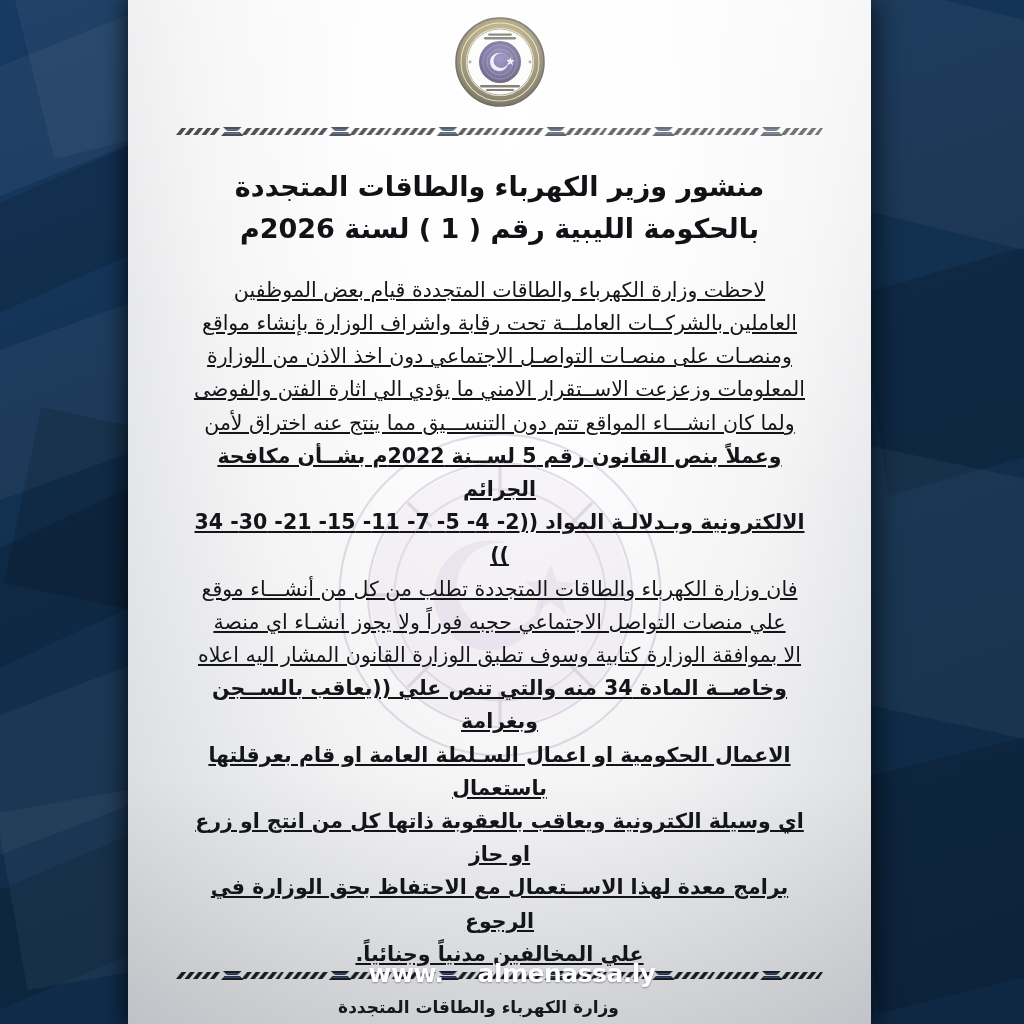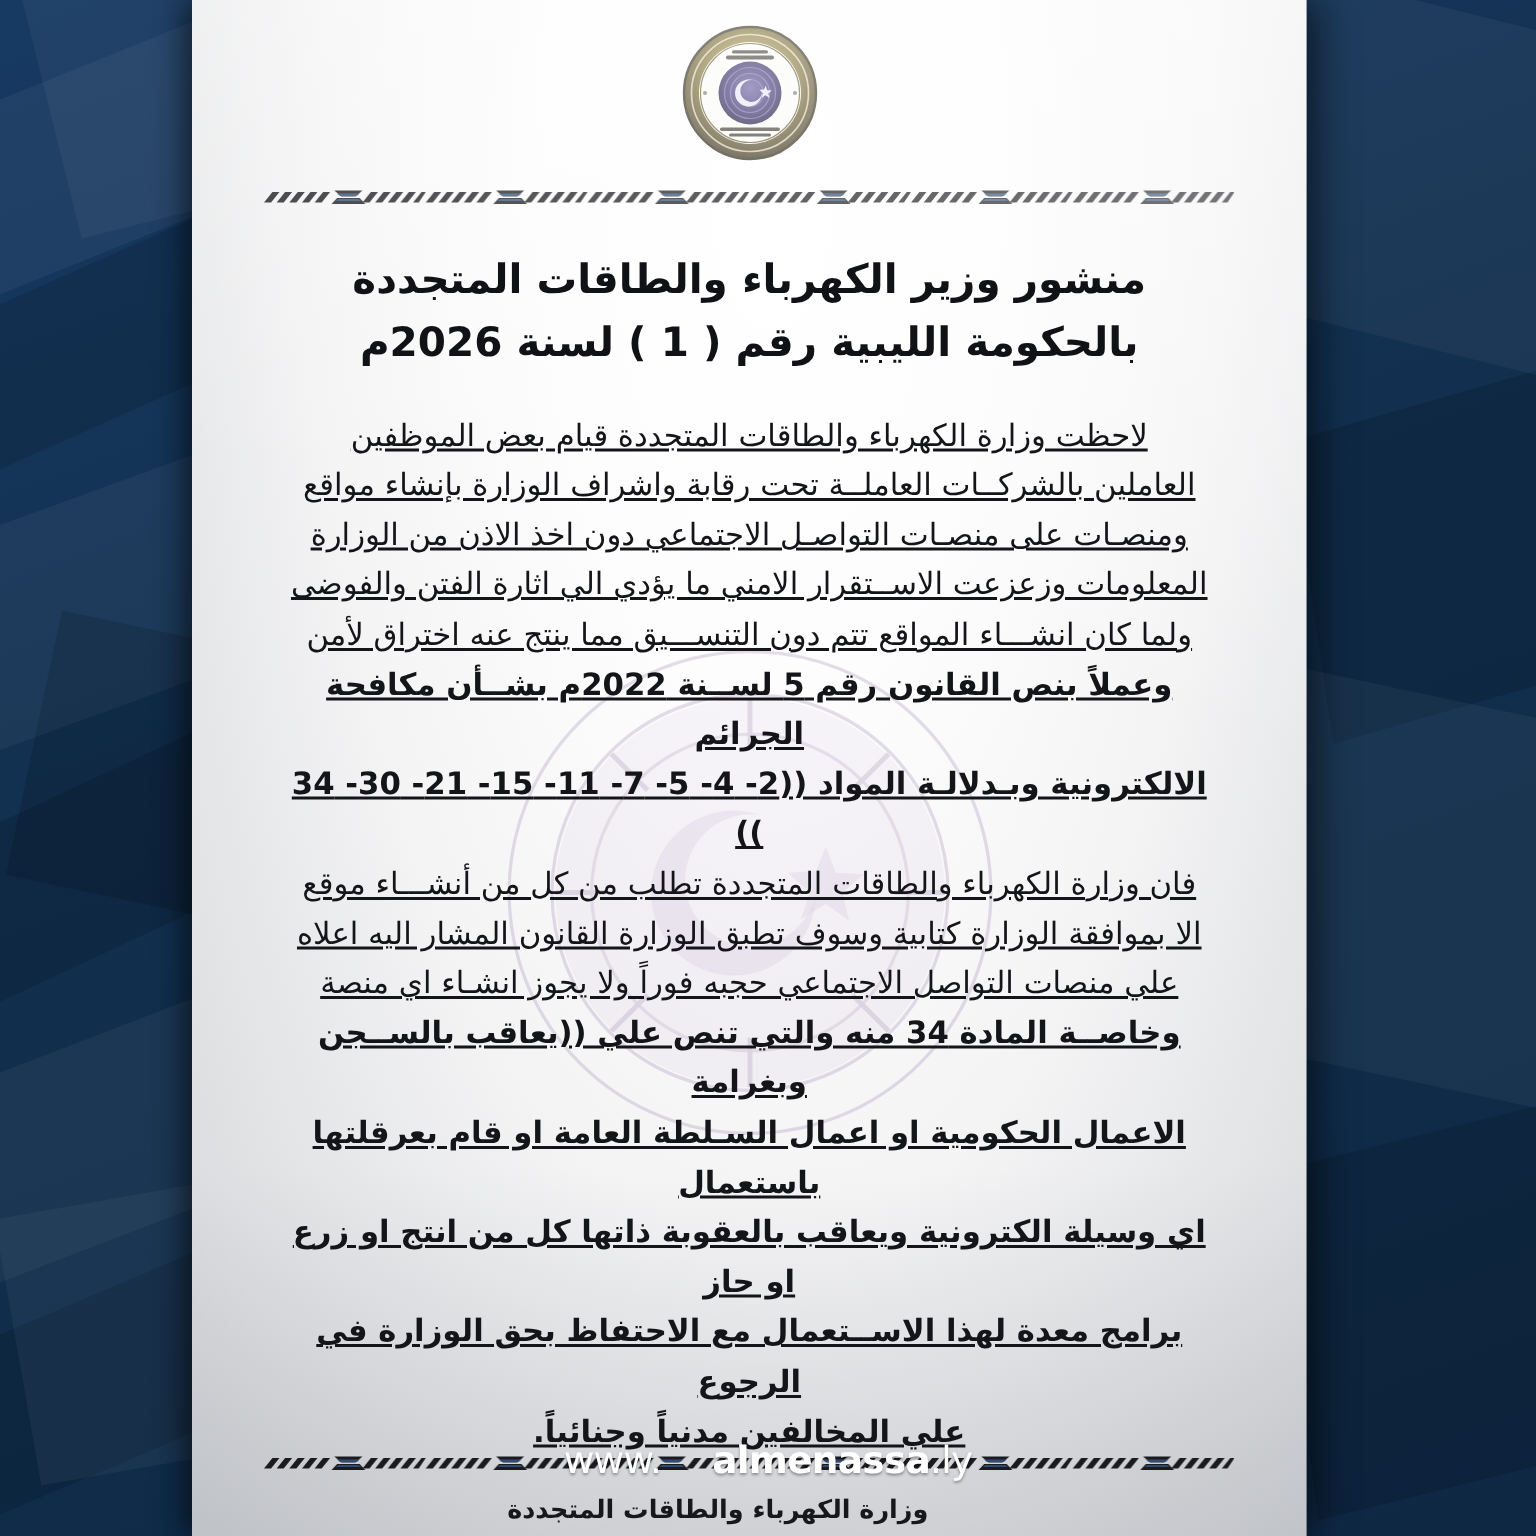--- a/index.html
+++ b/index.html
@@ -170,23 +170,23 @@
     right: 0;
     bottom: 36px;
     text-align: center;
     z-index: 6;
     color: #ffffff;
     font-size: 25px;
     font-family: "DejaVu Sans", "Liberation Sans", sans-serif;
     text-shadow: 0 1px 2px rgba(0,0,0,0.35);
     letter-spacing: -0.5px;
   }
-  .site-watermark .www { font-weight: normal; }
+  .site-watermark .www { font-weight: bold; }
   .site-watermark .name { font-weight: bold; margin-left: 34px; }
-  .site-watermark .tld { font-weight: normal; margin-top: 42px; }
+  .site-watermark .tld { font-weight: bold; margin-top: 42px; }
 
   .bottom-band-wrap {
     position: absolute;
     left: 0; right: 0;
     bottom: 40px;
     z-index: 4;
   }
 </style>
 </head>
 <body>
@@ -308,22 +308,22 @@
 
     <div class="body-text" id="body-text">
         <p>لاحظت وزارة الكهرباء والطاقات المتجددة قيام بعض الموظفين</p>
         <p>العاملين بالشركــات العاملــة تحت رقابة واشراف الوزارة بإنشاء مواقع</p>
         <p>ومنصـات على منصـات التواصـل الاجتماعي دون اخذ الاذن من الوزارة</p>
         <p>المعلومات وزعزعت الاســتقرار الامني ما يؤدي الي اثارة الفتن والفوضى</p>
         <p>ولما كان انشـــاء المواقع تتم دون التنســـيق مما ينتج عنه اختراق لأمن</p>
         <p class="bold">وعملاً بنص القانون رقم 5 لســنة 2022م بشــأن مكافحة الجرائم</p>
         <p class="bold">الالكترونية وبـدلالـة المواد ((2- 4- 5- 7- 11- 15- 21- 30- 34 ))</p>
         <p>فان وزارة الكهرباء والطاقات المتجددة تطلب من كل من أنشـــاء موقع</p>
+        <p>علي منصات التواصل الاجتماعي حجبه فوراً ولا يجوز انشـاء اي منصة</p>
         <p>الا بموافقة الوزارة كتابية وسوف تطبق الوزارة القانون المشار اليه اعلاه</p>
-        <p>علي منصات التواصل الاجتماعي حجبه فوراً ولا يجوز انشـاء اي منصة</p>
         <p class="bold">وخاصــة المادة 34 منه والتي تنص علي ((يعاقب بالســجن وبغرامة</p>
         <p class="bold">الاعمال الحكومية او اعمال السـلطة العامة او قام بعرقلتها باستعمال</p>
         <p class="bold">اي وسيلة الكترونية ويعاقب بالعقوبة ذاتها كل من انتج او زرع او حاز</p>
         <p class="bold">برامج معدة لهذا الاســتعمال مع الاحتفاظ بحق الوزارة  في الرجوع</p>
         <p class="bold">علي المخالفين مدنياً وجنائياً.</p>
       </div>
   </div>
 
   <div class="footer">
     <div class="ministry-line">وزارة الكهرباء والطاقات المتجددة</div>

